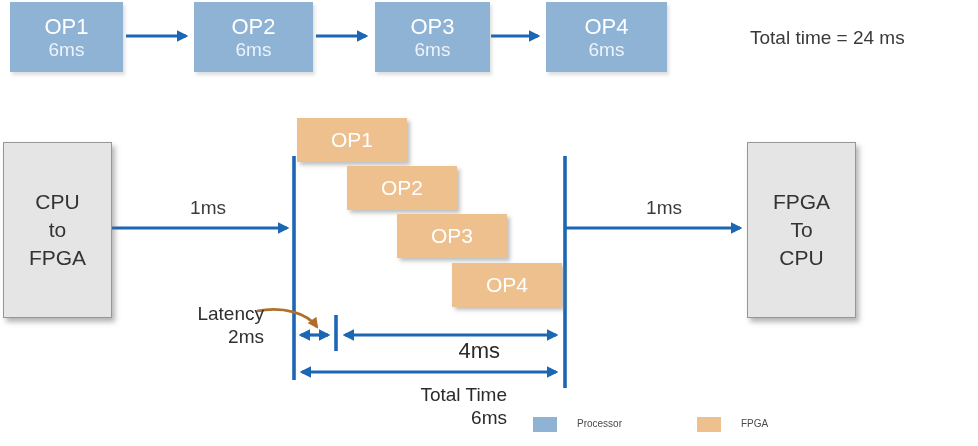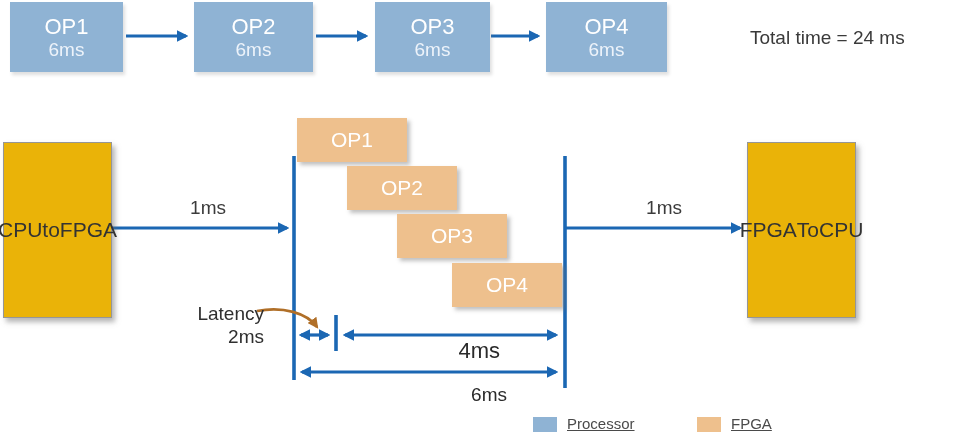--- a/index.html
+++ b/index.html
@@ -12,40 +12,40 @@
     position:absolute;top:2px;height:70px;background:#8fb3d4;color:#ffffff;
     display:flex;flex-direction:column;align-items:center;justify-content:center;
     box-shadow:2px 3px 3px rgba(130,130,130,0.25);
   }
   .seq-box .op{font-size:22px;line-height:25px;}
   .seq-box .tm{font-size:19px;line-height:21px;color:#edf3fa;}
   .seq-total{
     position:absolute;left:718px;top:27px;font-size:19px;color:#3a3a3a;white-space:nowrap;margin-left:32px;
   }
   .gray-box{
-    position:absolute;top:142px;width:107px;height:174px;background:#eab308;
+    position:absolute;top:142px;width:107px;height:174px;background:#e5e5e5;
     border:1px solid #969696;box-shadow:3px 4px 5px rgba(110,110,110,0.5);
-    display:flex;flex-direction:row;align-items:center;justify-content:center;
+    display:flex;flex-direction:column;align-items:center;justify-content:center;
     font-size:21px;line-height:28px;color:#333333;text-align:center;
   }
   .fpga-op{
     position:absolute;width:110px;height:44px;background:#eec08d;color:#ffffff;
     font-size:21px;display:flex;align-items:center;justify-content:center;
     box-shadow:3px 3px 4px rgba(115,115,115,0.45);
   }
   .lbl{position:absolute;color:#3b3b3b;text-align:right;}
   .lbl-1ms{font-size:19px;width:60px;}
   .lbl-latency{left:158px;top:302px;width:106px;font-size:19px;line-height:23px;color:#2f2f2f;}
   .lbl-4ms{left:400px;top:338px;width:100px;font-size:22px;color:#2b2b2b;}
   .lbl-total{left:355px;top:383px;width:152px;font-size:19px;line-height:23px;color:#2b2b2b;}
   .legend-item{position:absolute;top:415px;display:flex;align-items:center;}
   .legend-swatch{width:24px;height:15px;margin-top:2px;}
   .legend-swatch.blue{background:#8fb3d4;}
   .legend-swatch.orange{background:#eec08d;}
-  .legend-label{margin-left:10px;font-size:15px;color:#4a4a4a;text-decoration:underline;}
+  .legend-label{margin-left:20px;font-size:10px;color:#4a4a4a;}
   .watermark{
     position:absolute;left:789px;top:418px;font-size:18px;color:#b9e5a3;
     letter-spacing:0.5px;white-space:nowrap;
   }
 </style>
 </head>
 <body>
 
 <div class="canvas">
 
@@ -123,20 +123,21 @@
   <div class="lbl lbl-1ms" style="left:622px;top:197px;">1ms</div>
 
   <div class="lbl lbl-latency">
     <div>Latency</div>
     <div>2ms</div>
   </div>
 
   <div class="lbl lbl-4ms">4ms</div>
 
   <div class="lbl lbl-total">
+    <div>Total Time</div>
     <div>6ms</div>
   </div>
 
   <div class="legend-item" style="left:533px;">
     <div class="legend-swatch blue"></div>
     <div class="legend-label">Processor</div>
   </div>
   <div class="legend-item" style="left:697px;">
     <div class="legend-swatch orange"></div>
     <div class="legend-label">FPGA</div>

